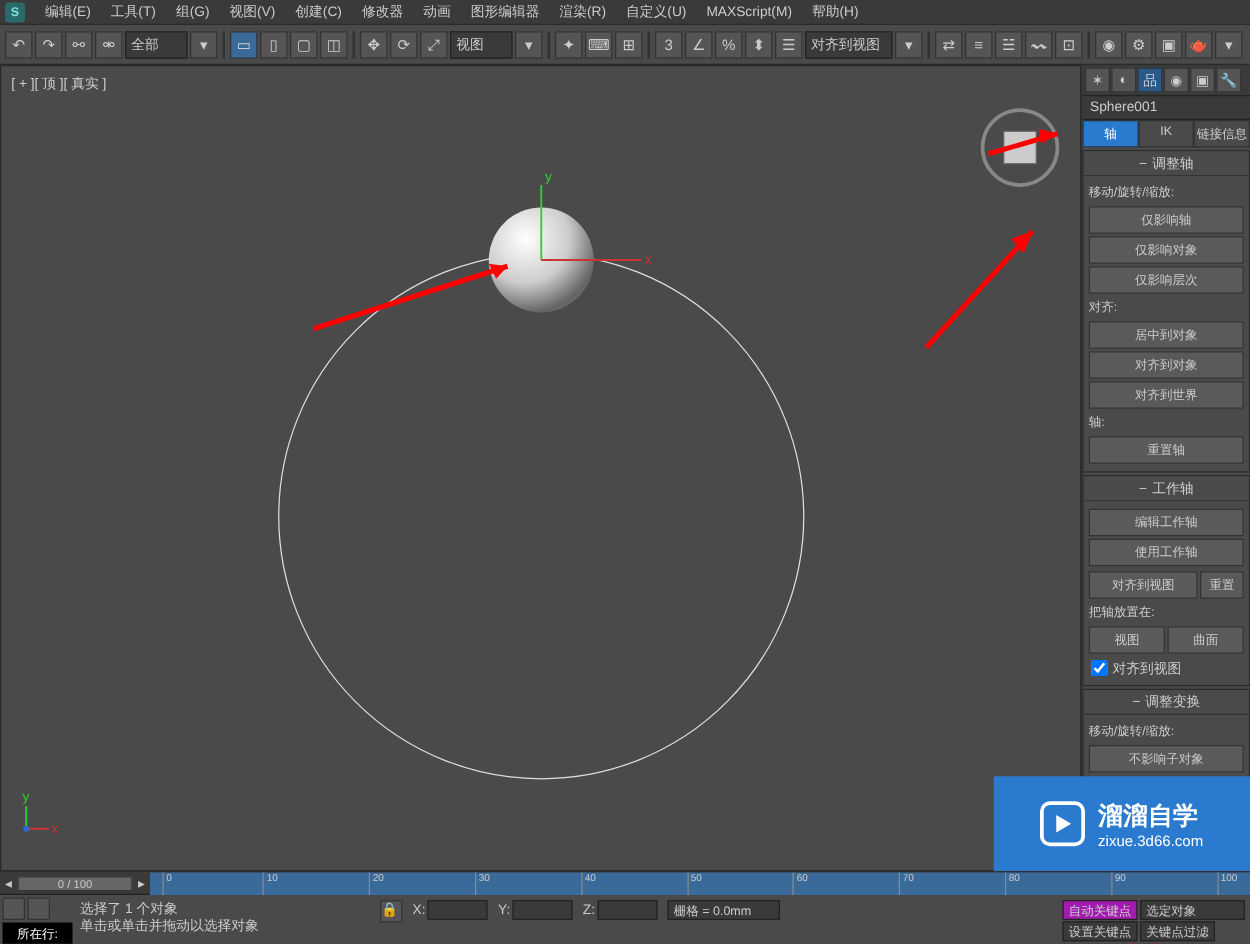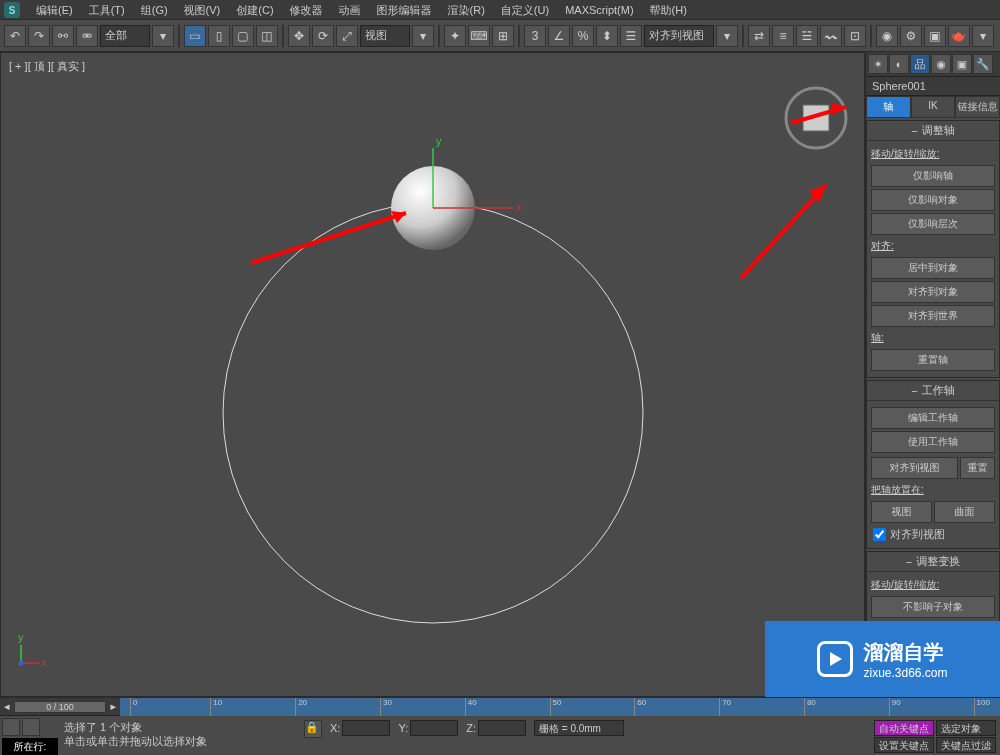--- a/index.html
+++ b/index.html
@@ -30,21 +30,21 @@
 .cmd-icon.active { background: #2a5a8a; }
 .object-name { background: #3a3a3a; padding: 3px 6px; color: #ccc; border-top: 1px solid #222; }
 .cmd-tabs { display: flex; border-top: 1px solid #222; }
 .cmd-tab { flex: 1; text-align: center; padding: 3px 0; background: #4a4a4a; border: 1px solid #333; cursor: pointer; font-size: 10px; }
 .cmd-tab.active { background: #2a7ad0; color: #fff; }
 
 .rollout { border: 1px solid #2a2a2a; margin: 2px 0; }
 .rollout-header { background: #4a4a4a; color: #ccc; text-align: center; padding: 2px; border-bottom: 1px solid #333; font-size: 11px; display: flex; align-items: center; justify-content: center; }
 .rollout-header::before { content: "−"; margin-right: 4px; }
 .rollout-body { padding: 4px; background: #4a4a4a; }
-.section-label { color: #ccc; font-size: 10px; padding: 2px 0; text-decoration: underline; }
+.section-label { color: #ccc; font-size: 10px; padding: 2px 0; }
 .panel-btn { display: block; width: 100%; background: #5a5a5a; border: 1px solid #333; color: #ccc; padding: 3px; margin: 2px 0; text-align: center; cursor: pointer; font-size: 10px; }
 .checkbox-row { display: flex; align-items: center; padding: 2px; font-size: 10px; }
 .checkbox-row input { margin-right: 4px; }
 
 
 .bottom-panel { position: absolute; bottom: 0; left: 0; right: 0; height: 58px; background: #4a4a4a; border-top: 1px solid #2a2a2a; }
 .timeline { height: 18px; background: #3a3a3a; display: flex; align-items: center; border-bottom: 1px solid #222; }
 .time-slider { flex: 0 0 120px; display: flex; align-items: center; padding: 0 4px; }
 .slider-track { flex: 1; height: 12px; background: #666; border: 1px solid #333; margin: 0 4px; display: flex; align-items: center; justify-content: center; font-size: 9px; }
 .ruler { flex: 1; height: 18px; background: linear-gradient(90deg, #3a6a9a 0%, #3a6a9a 100%); position: relative; }
@@ -56,21 +56,21 @@
 .status-tag { background: #000000; color: #fff; padding: 2px 6px; margin-top: 2px; font-size: 10px; text-align: center; }
 .status-info { flex: 0 0 240px; padding: 4px; font-size: 10px; line-height: 14px; }
 .coords { flex: 1; display: flex; align-items: flex-start; gap: 8px; padding: 4px; font-size: 10px; }
 .coord-field { display: flex; align-items: center; gap: 2px; }
 .coord-field input { width: 48px; height: 16px; background: #3a3a3a; border: 1px solid #222; color: #ccc; font-size: 10px; padding: 0 2px; }
 .status-right { display: flex; align-items: center; gap: 4px; padding: 4px; }
 .mini-btn { width: 18px; height: 18px; background: #555; border: 1px solid #333; cursor: pointer; }
 .text-field { background: #3a3a3a; border: 1px solid #222; color: #ccc; padding: 1px 4px; font-size: 10px; height: 16px; }
 
 
-.watermark { position: absolute; right: 0; bottom: 58px; width: 235px; height: 76px; background: #2a7ad0; display: flex; align-items: center; justify-content: center; color: #fff; }
+.watermark { position: absolute; right: 0; bottom: 58px; width: 205px; height: 76px; background: #2a7ad0; display: flex; align-items: center; justify-content: center; color: #fff; }
 .watermark .wm-icon { width: 36px; height: 36px; border: 3px solid #fff; border-radius: 8px; display: flex; align-items: center; justify-content: center; margin-right: 10px; }
 .watermark .wm-text { display: flex; flex-direction: column; }
 .watermark .wm-title { font-size: 20px; font-weight: bold; }
 .watermark .wm-sub { font-size: 12px; }
 
 
 .annotation { position: absolute; pointer-events: none; }
 .red-circle { border: 4px solid #ff0000; border-radius: 50%; position: absolute; }
 </style>
 </head>
@@ -314,21 +314,21 @@
           <input style="">
         </div>
       <div class="coord-field">
           <span>Z:</span>
           <input style="">
         </div>
       <span class="text-field" style="width:90px">栅格 = 0.0mm</span>
       <div style="display:flex;flex-direction:column;gap:1px;margin-left:auto">
         <div style="display:flex;gap:2px">
           <span class="text-field" style="background:#a21caf;width:60px">自动关键点</span>
-          <span class="text-field" style="width:60px">选定对象</span>
+          <span class="text-field" style="width:84px">选定对象</span>
         </div>
         <div style="display:flex;gap:2px">
           <span class="text-field" style="width:60px">设置关键点</span>
           <span class="text-field" style="width:60px">关键点过滤器</span>
         </div>
       </div>
     </div>
   </div>
 </div>
 

